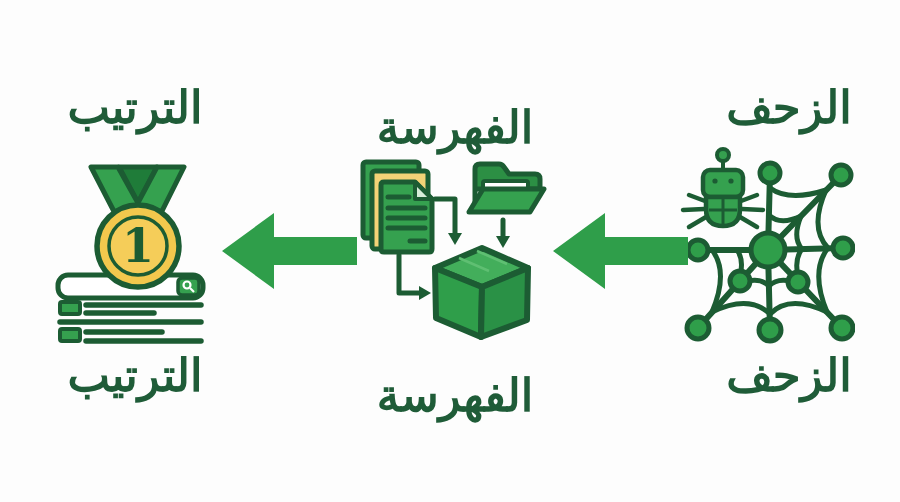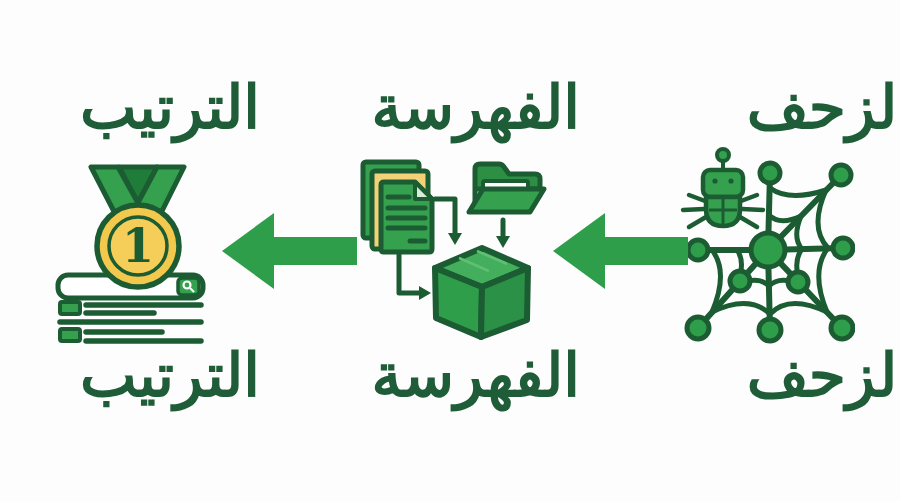--- a/index.html
+++ b/index.html
@@ -1,28 +1,28 @@
 <!DOCTYPE html>
 <html lang="ar"><head>
 <meta charset="utf-8">
 <style>
   html,body{margin:0;padding:0;background:#ffffff;}
   .canvas{
     position:relative;width:900px;height:502px;overflow:hidden;
     background:#fdfdfd;font-family:"DejaVu Sans",sans-serif;
   }
   .stage-label{
-    position:absolute;width:250px;text-align:right;direction:rtl;
-    font-weight:bold;font-size:60px;line-height:56px;color:#1f5c38;
+    position:absolute;width:250px;text-align:center;direction:rtl;
+    font-weight:bold;font-size:45px;line-height:56px;color:#1f5c38;
     font-family:Liberation Sans, sans-serif;user-select:none;
   }
   .row-top{top:80px;}
   .row-bottom{top:348px;}
   .col-left{left:10px;}
-  .col-center{left:330px;}
+  .col-center{left:330px;margin-top:20px;}
   .col-right{left:664px;}
   .icon{position:absolute;}
   .flow-arrow{position:absolute;top:213px;}
 </style>
 </head>
 <body>
 
 <div class="canvas">
 
   <div class="stage-label row-top col-right">الزحف</div>

